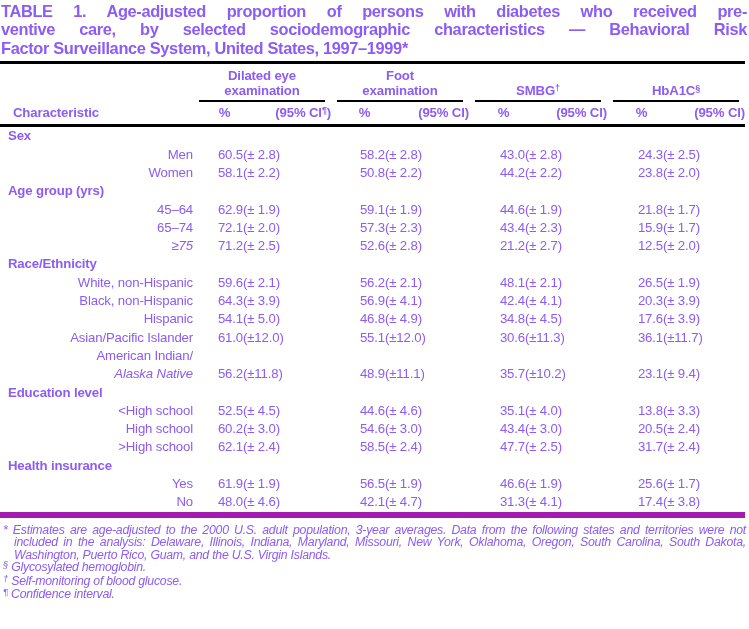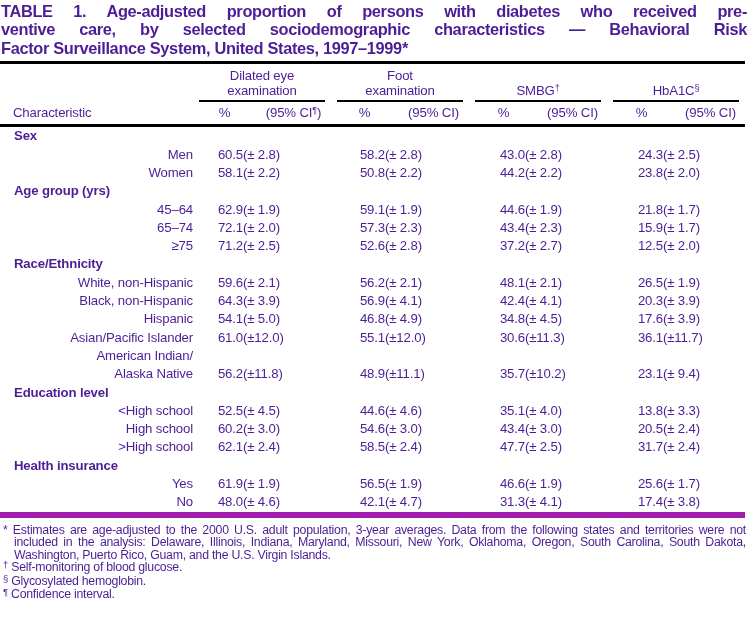--- a/index.html
+++ b/index.html
@@ -1,60 +1,60 @@
 <!DOCTYPE html>
 <html><head>
 <meta charset="utf-8">
 <style>
   * { margin:0; padding:0; box-sizing:border-box; }
   body { background:#888; }
   .page {
-    width:749px; height:629px; background:#ffffff; color:#4c1d95;
+    width:749px; height:629px; background:#ffffff; color:#8b5cf6;
     font-family:"Liberation Sans", sans-serif;
     position:relative; overflow:hidden; margin:0 auto;
   }
   
   .title {
     font-weight:bold; font-size:16.4px; line-height:18.4px;
     letter-spacing:-0.35px; padding:2px 2px 3px 1px;
   }
   .title .just { text-align:justify; text-align-last:justify; }
   
   table.main {
     border-collapse:collapse; table-layout:fixed; width:745px;
     border-top:3px solid #000; margin-top:1px;
   }
   table.main th, table.main td {
     font-size:13.2px; letter-spacing:-0.15px; padding:0;
     vertical-align:bottom; overflow:hidden; white-space:nowrap;
   }
-  thead th { font-weight:normal; }
+  thead th { font-weight:bold; }
   tr.grp-row th { padding:5px 6px 0 6px; }
   .grp-inner {
     border-bottom:2.5px solid #000; padding-bottom:2px;
     text-align:center; line-height:14.6px; white-space:pre-line;
   }
   tr.sub-row th { border-bottom:3px solid #000; padding:3px 0 4px 13px; height:22px; }
   th.char { text-align:left; padding-left:2px; vertical-align:bottom; }
   th.pct-h { text-align:center; }
-  th.ci-h  { text-align:center; padding-left:13px; }
+  th.ci-h  { text-align:right; padding-left:13px; }
   sup { font-size:9px; line-height:0; vertical-align:4px; }
   
   tbody td { height:18.3px; line-height:18.3px; }
-  tr.section td { font-weight:bold; text-align:left; padding-left:14px; }
+  tr.section td { font-weight:bold; text-align:left; padding-left:8px; }
   td.label { text-align:right; padding-left:16px; }
-  td.label.ind2 { padding-left:18px; }
+  td.label.ind2 { padding-left:18px;font-style:italic; }
   td.pct { text-align:right; padding-right:5px; }
   td.ci  { text-align:left; padding-left:13px; }
   tbody tr.last td { border-bottom:6px solid #a21caf; height:20px; }
   
   .footnotes { padding:6px 3px 0 3px; }
   .fn {
     font-size:12.3px; line-height:12.5px; letter-spacing:-0.25px;
-    padding-left:11px; text-indent:-11px; text-align:justify;
+    padding-left:11px; text-indent:-11px; text-align:justify;font-style:italic;
   }
   .fn-marker-sup { font-size:9.5px; position:relative; top:-3px; }
   .fn-marker-star { font-size:12.3px; }
 </style>
 </head>
 <body>
 
 <div class="page">
 
   <div class="title">
@@ -153,21 +153,21 @@
           <td class="ci">(± 2.3)</td>
           <td class="pct">15.9</td>
           <td class="ci">(± 1.7)</td>
         </tr>
         <tr>
           <td class="label ind2">≥75</td>
           <td class="pct">71.2</td>
           <td class="ci">(± 2.5)</td>
           <td class="pct">52.6</td>
           <td class="ci">(± 2.8)</td>
-          <td class="pct">37.2</td>
+          <td class="pct">21.2</td>
           <td class="ci">(± 2.7)</td>
           <td class="pct">12.5</td>
           <td class="ci">(± 2.0)</td>
         </tr>
         <tr class="section">
           <td colspan="9">Race/Ethnicity</td>
         </tr>
         <tr>
           <td class="label">White, non-Hispanic</td>
           <td class="pct">59.6</td>
@@ -293,18 +293,18 @@
           <td class="pct">31.3</td>
           <td class="ci">(± 4.1)</td>
           <td class="pct">17.4</td>
           <td class="ci">(± 3.8)</td>
         </tr>
       </tbody>
   </table>
 
   <div class="footnotes" id="footnotes">
       <div class="fn"><span class="fn-marker-star">*</span> <span>Estimates are age-adjusted to the 2000 U.S. adult population, 3-year averages. Data from the following states and territories were not included in the analysis: Delaware, Illinois, Indiana, Maryland, Missouri, New York, Oklahoma, Oregon, South Carolina, South Dakota, Washington, Puerto Rico, Guam, and the U.S. Virgin Islands.</span></div>
+      <div class="fn"><span class="fn-marker-sup">§</span> <span>Glycosylated hemoglobin.</span></div>
       <div class="fn"><span class="fn-marker-sup">†</span> <span>Self-monitoring of blood glucose.</span></div>
-      <div class="fn"><span class="fn-marker-sup">§</span> <span>Glycosylated hemoglobin.</span></div>
       <div class="fn"><span class="fn-marker-sup">¶</span> <span>Confidence interval.</span></div>
     </div>
 
 </div>
 
 </body></html>

